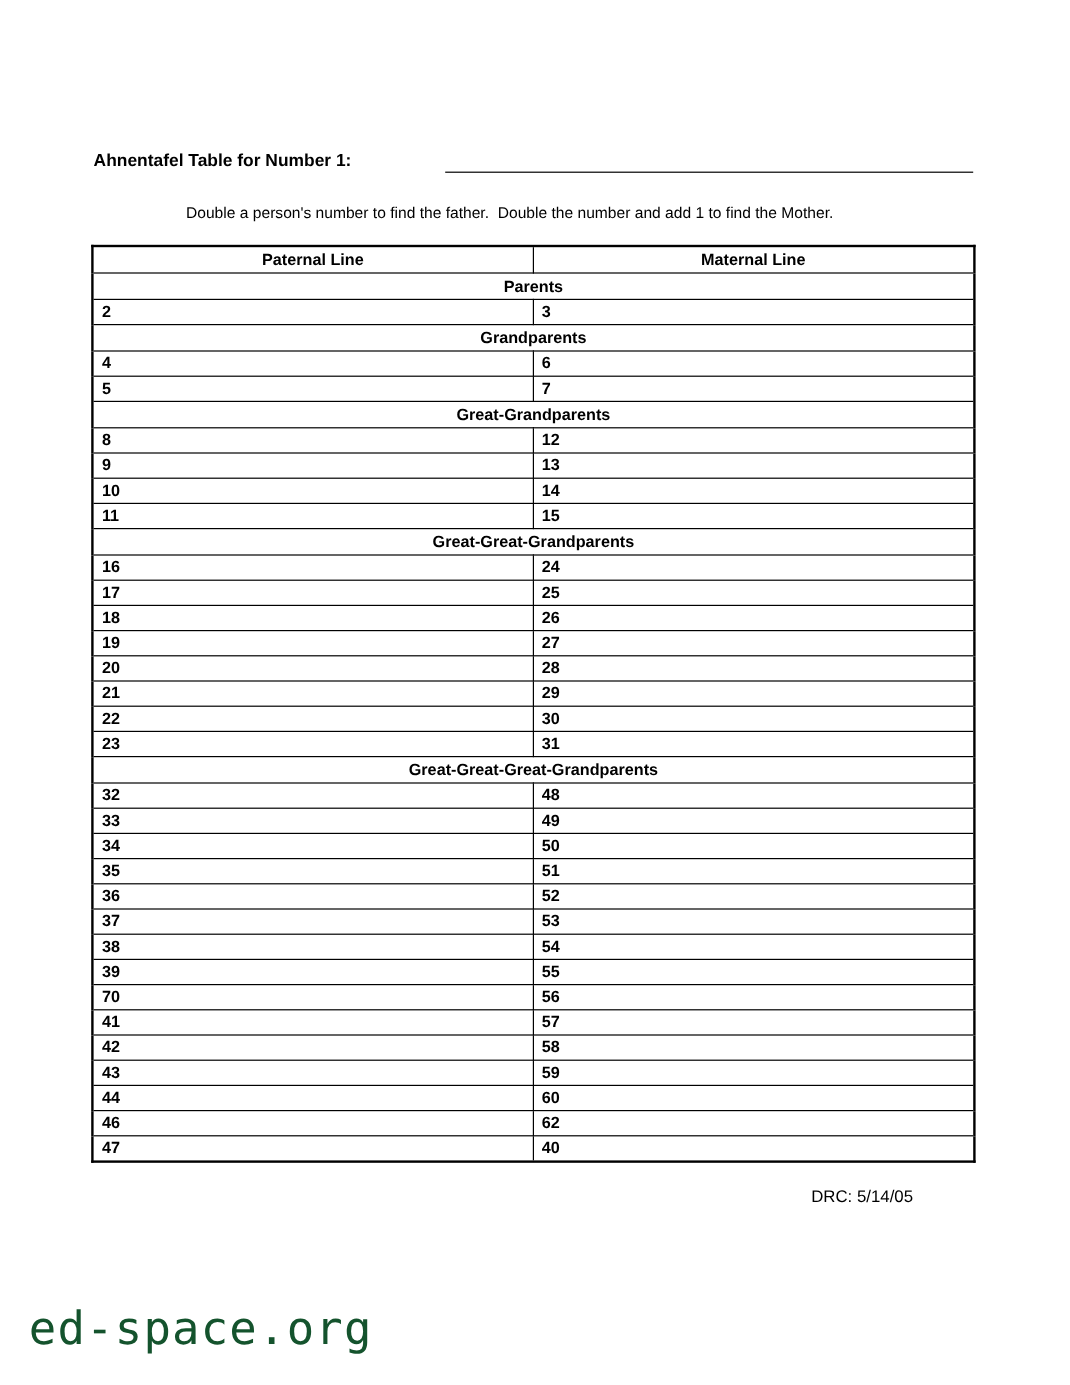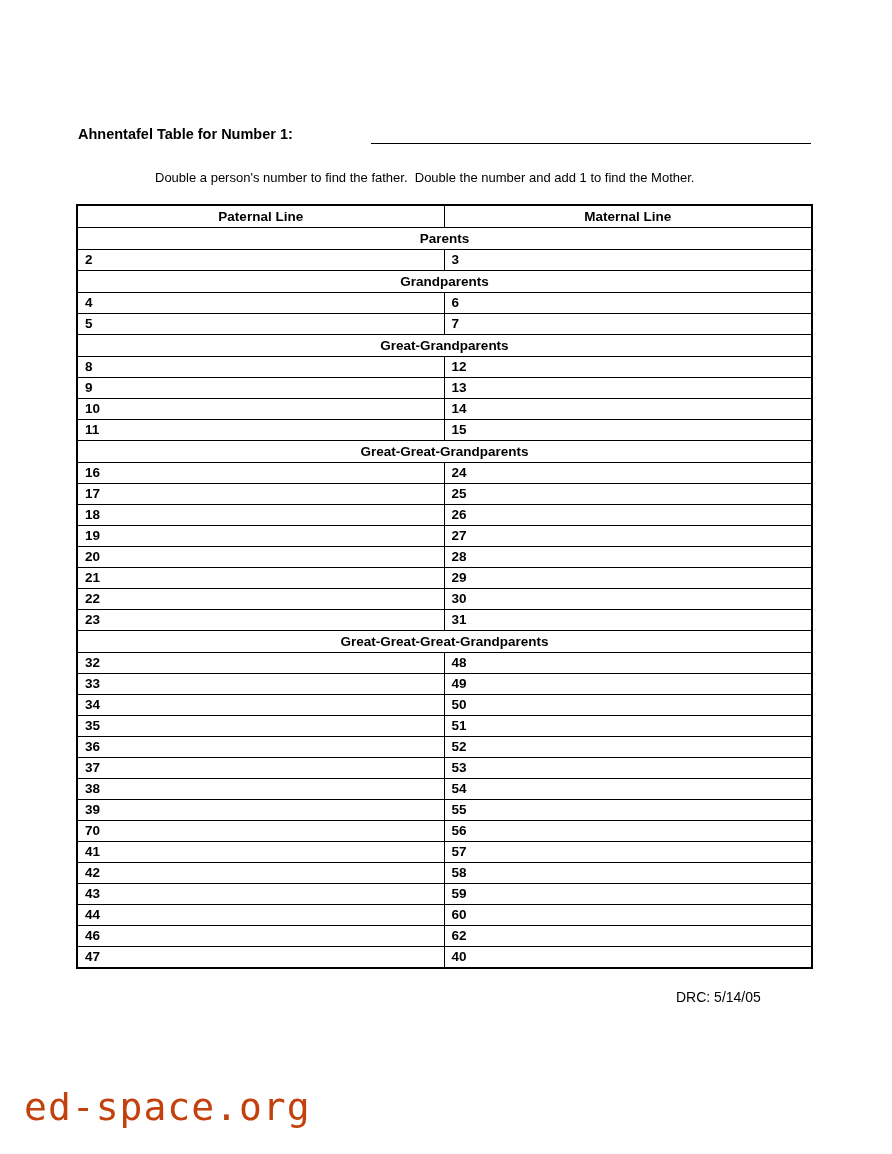--- a/index.html
+++ b/index.html
@@ -106,21 +106,21 @@
   }
 
   
   .watermark {
     position: absolute;
     left: 24px;
     top: 1085px;
     font-family: "DejaVu Sans Mono", monospace;
     font-size: 38px;
     letter-spacing: 1px;
-    color: #c2410c;
+    color: #14532d;
     white-space: nowrap;
   }
 </style>
 </head>
 <body>
 
 <div class="page">
 
   <div class="title-row">
     <div class="doc-title">Ahnentafel Table for Number 1:</div>

